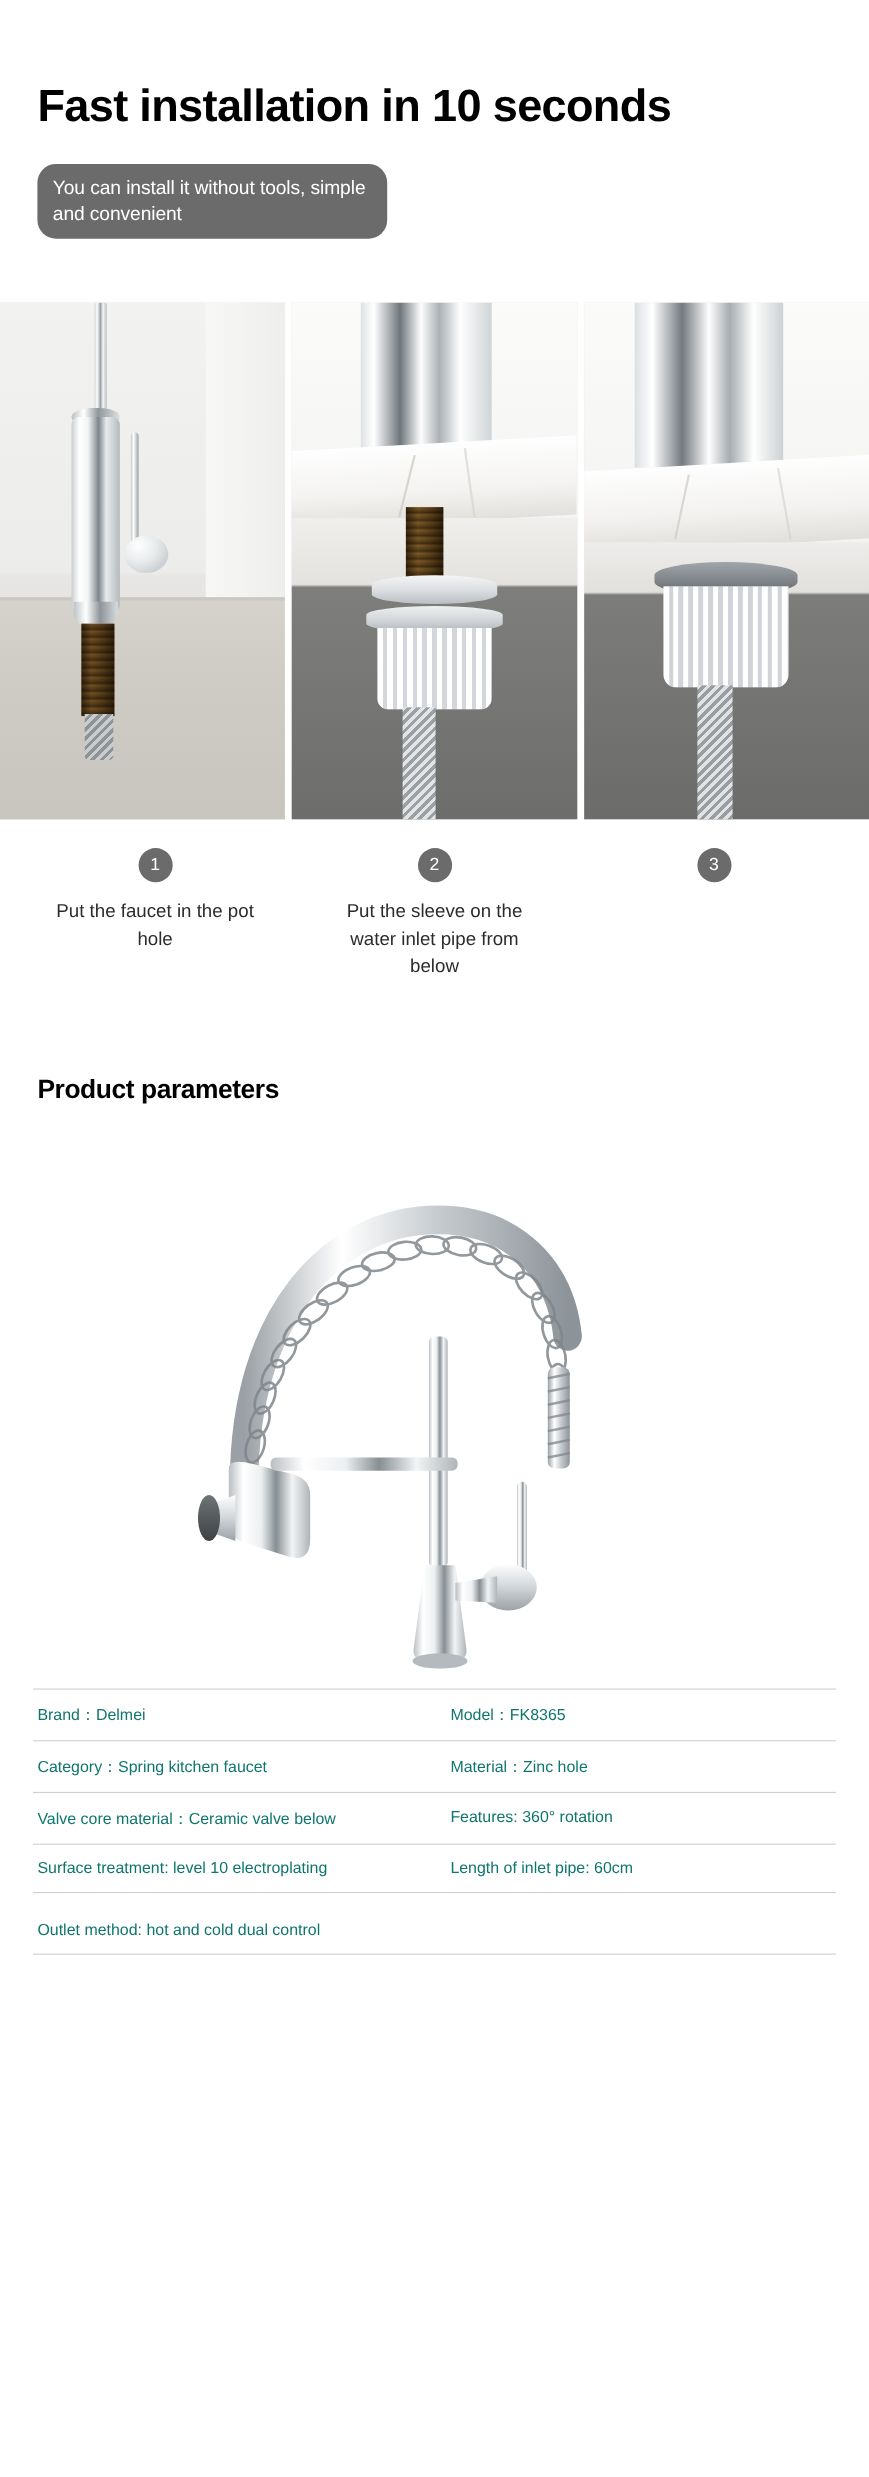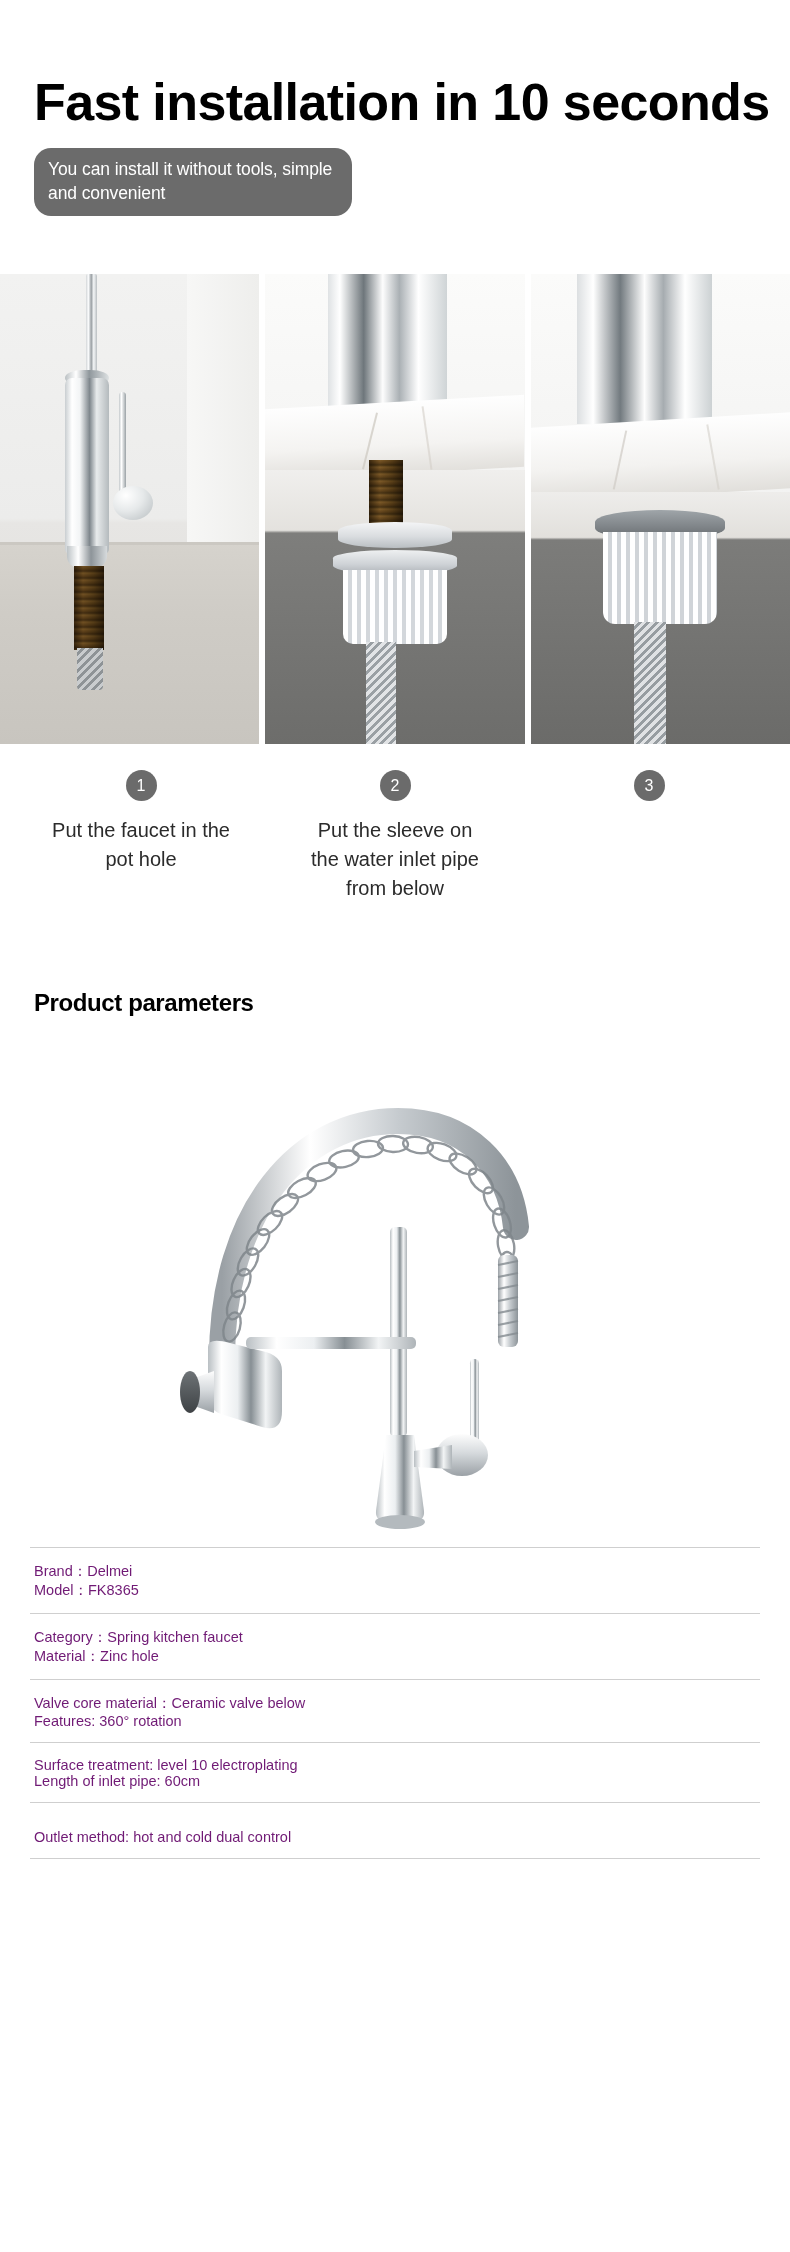--- a/index.html
+++ b/index.html
@@ -12,31 +12,31 @@
     color: #1a1a1a;
     width: 790px;
     min-height: 2252px;
     position: relative;
     overflow: hidden;
   }
 
   
   .header-block { padding: 0 0 0 34px; }
   .page-title {
-    font-size: 52px;
+    font-size: 41px;
     font-weight: 700;
     letter-spacing: -0.6px;
     color: #000000;
     line-height: 1;
     padding-top: 76px;
     font-stretch: condensed;
   }
   .subtitle-badge {
     display: inline-block;
-    margin-top: 20px;
+    margin-top: 32px;
     background: #6b6b6b;
     color: #ffffff;
     border-radius: 17px;
     padding: 9px 16px 11px 14px;
     font-size: 17.5px;
     line-height: 1.38;
     max-width: 318px;
     letter-spacing: -0.1px;
   }
 
@@ -227,21 +227,21 @@
     background: #6b6b6b;
     color: #ffffff;
     font-size: 16px;
     display: flex;
     align-items: center;
     justify-content: center;
     margin-bottom: 15px;
     font-weight: 400;
   }
   .step-text {
-    font-size: 20px;
+    font-size: 17px;
     line-height: 1.45;
     text-align: center;
     color: #2b2b2b;
     max-width: 185px;
   }
 
   
   .params-title {
     font-size: 24px;
     font-weight: 700;
@@ -262,22 +262,21 @@
   
   .spec-table {
     margin: 18px 30px 0 30px;
     border-top: 1px solid #cfcfcf;
   }
   .spec-row {
     display: flex;
     border-bottom: 1px solid #cfcfcf;
     padding: 14px 4px 13px 4px;
     font-size: 14.5px;
-    color: #701a75;
-    flex-direction: column;
+    color: #0f766e;
   }
   .spec-cell { flex: 0 0 52%; }
   .spec-cell.right { flex: 0 0 48%; }
   .spec-cell.full { flex: 1 1 100%; margin-top: 12px; }
 </style>
 </head>
 <body>
 
 <div class="header-block">
   <h1 class="page-title">Fast installation in 10 seconds</h1>

